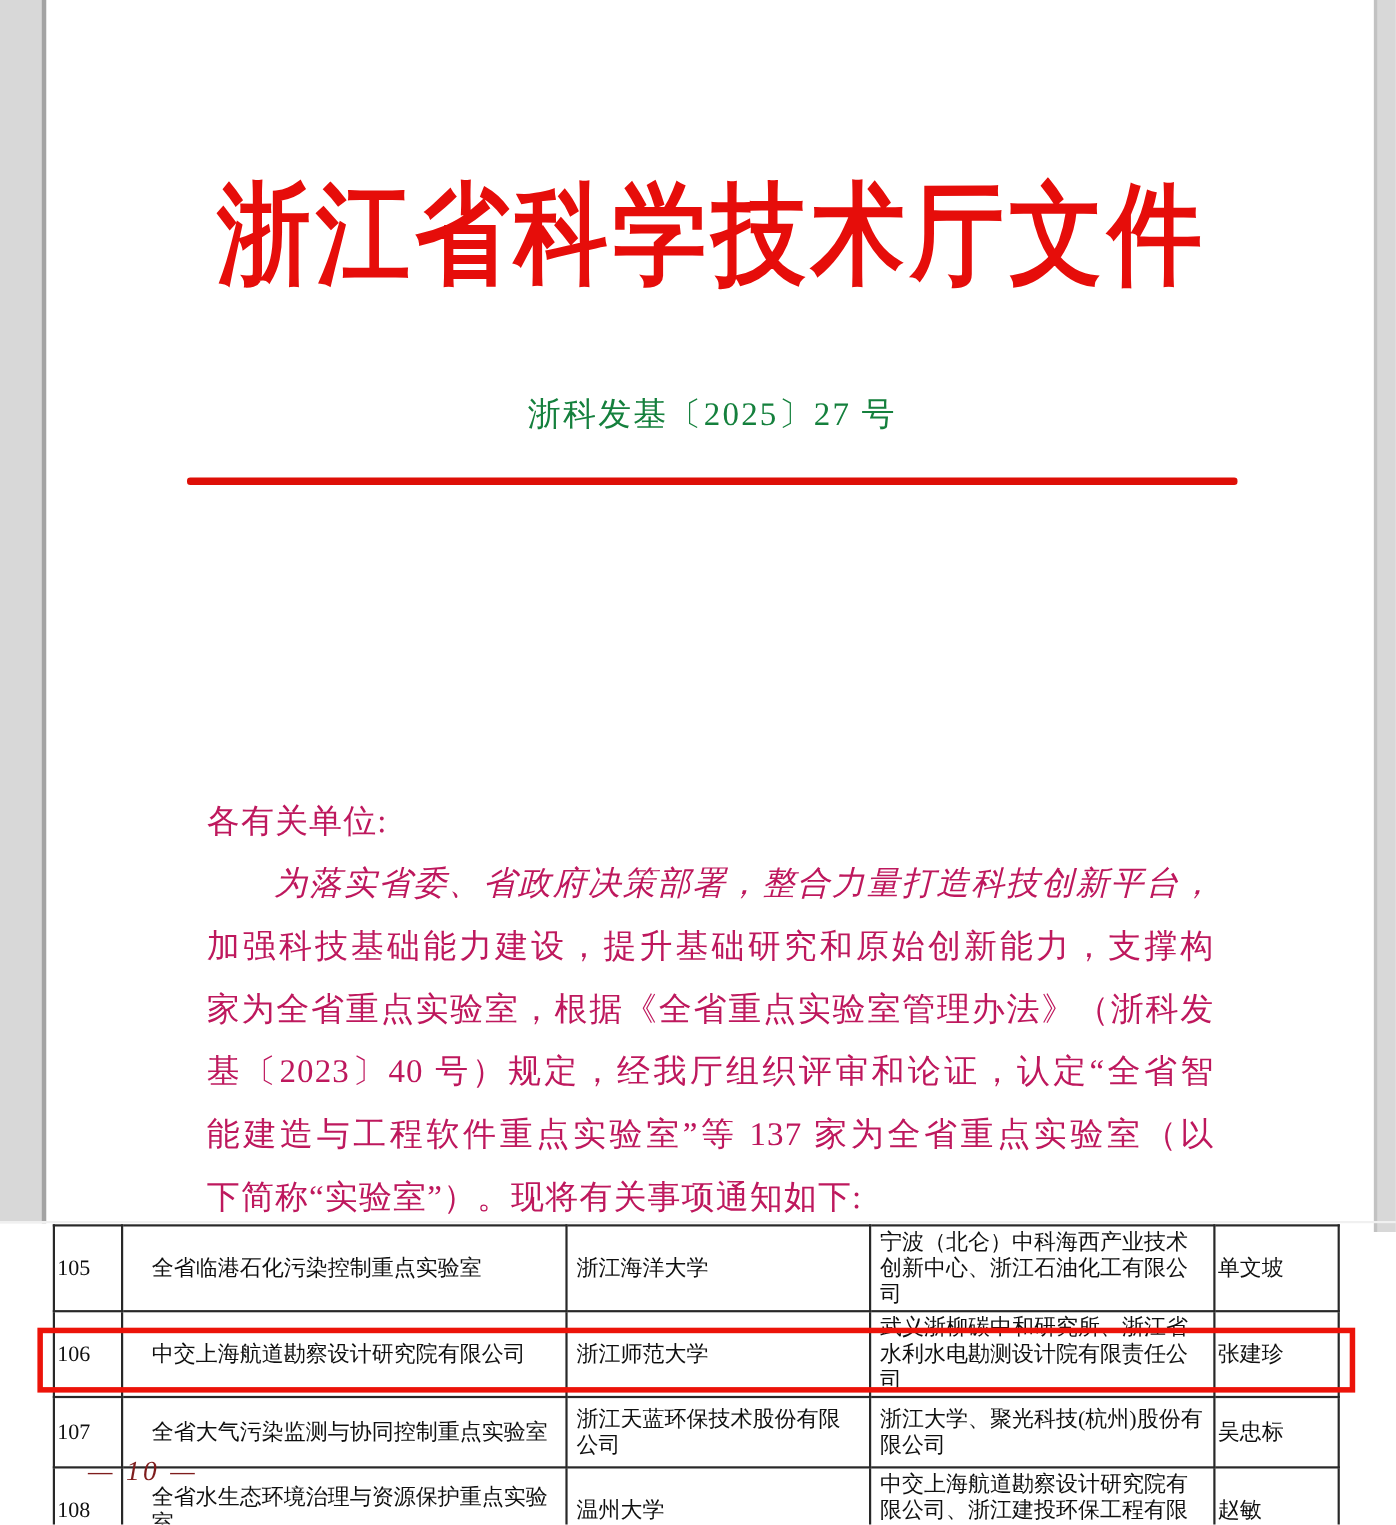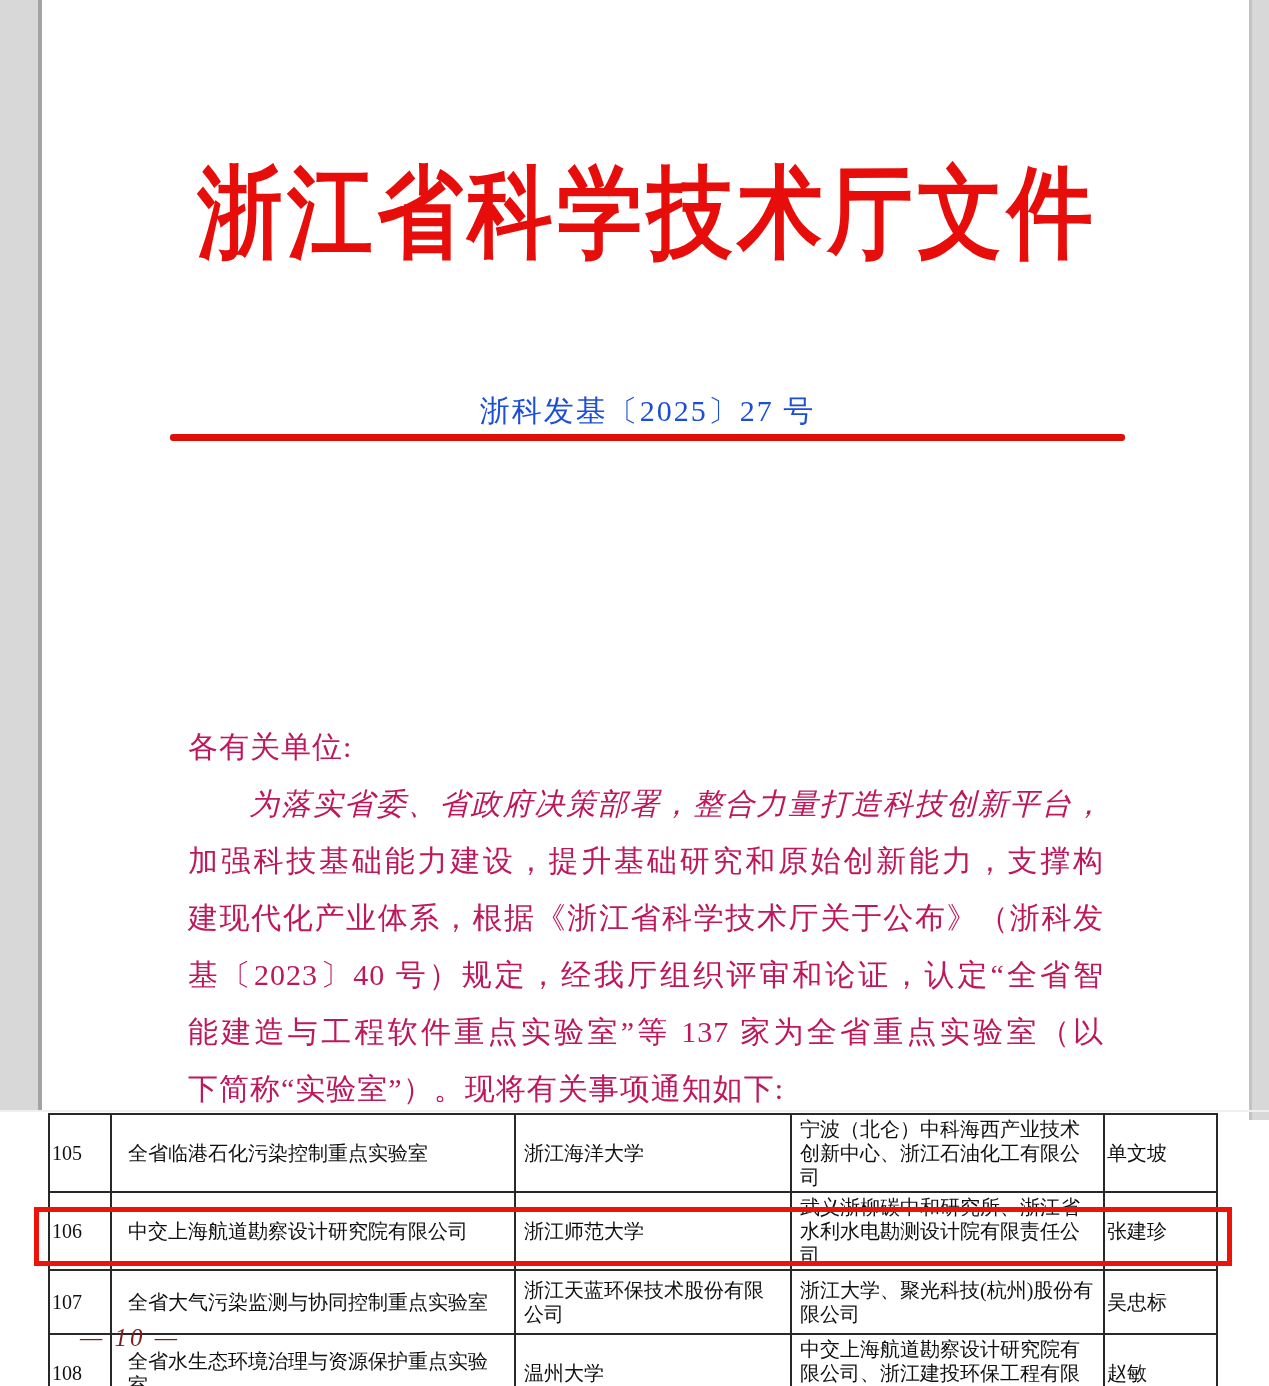--- a/index.html
+++ b/index.html
@@ -27,21 +27,21 @@
   }
 
   .red-header {
     position:absolute; left:44px; top:146px; width:1207px;
     text-align:center; font-size:85px; font-weight:bold;
     color:#e60d0a; letter-spacing:5px; white-space:nowrap;
     transform:scaleY(1.18); transform-origin:top center;
   }
   .doc-number {
     position:absolute; left:44px; top:356px; width:1207px;
-    text-align:center; font-size:30px; color:#1d4ed8; letter-spacing:2px;margin-top:35px;
+    text-align:center; font-size:30px; color:#15803d; letter-spacing:2px;
   }
   .red-rule {
     position:absolute; left:170px; top:434px; width:955px; height:7px;
     background:#de0f07; border-radius:3px;
   }
 
   .doc-title {
     position:absolute; left:44px; top:530px; width:1207px;
     text-align:center; font-weight:bold; color:#0d0d0d;
     font-size:42px; line-height:68px; letter-spacing:3px;
@@ -59,21 +59,21 @@
     position:absolute; left:48px; top:1113px; width:1168px;
     border-collapse:collapse; table-layout:fixed;
     font-family:"Liberation Serif","DejaVu Serif",serif;
   }
   .results-table td {
     border:2px solid #282828; font-size:20px; color:#101010;
     padding:2px 8px; line-height:24px; vertical-align:middle;
     overflow:hidden;
   }
   .results-table td.c-no, .results-table td.c-dir { text-align:left; padding:19px 2px; }
-  .results-table td.c-lab { padding-left:16px; }
+  .results-table td.c-lab { padding-left:26px; }
   .results-table tr.r1 { height:54px; }
   .results-table tr.r2 { height:46px; }
   .results-table tr.r3 { height:52px; }
   .results-table tr.r4 { height:48px; }
 
   .row-highlight {
     position:absolute; left:34px; top:1207px; width:1198px; height:59px;
     border:5px solid #ec1309; box-sizing:border-box;
     pointer-events:none;
   }
@@ -96,21 +96,21 @@
 
   <div class="doc-number">浙科发基〔2025〕27 号</div>
 
   <div class="red-rule"></div>
 
 
   <div class="body-block">
     <div class="bline">各有关单位:</div>
     <div class="bline jst indent">为落实省委、省政府决策部署，整合力量打造科技创新平台，</div>
     <div class="bline jst">加强科技基础能力建设，提升基础研究和原始创新能力，支撑构</div>
-    <div class="bline jst">建现代化产业体系，根据《浙江省科学技术厅关于公布》（浙科发</div>
+    <div class="bline jst">家为全省重点实验室，根据《全省重点实验室管理办法》（浙科发</div>
     <div class="bline jst">基〔2023〕40 号）规定，经我厅组织评审和论证，认定“全省智</div>
     <div class="bline jst">能建造与工程软件重点实验室”等 137 家为全省重点实验室（以</div>
     <div class="bline">下简称“实验室”）。现将有关事项通知如下:</div>
   </div>
 
   <table class="results-table">
     <colgroup>
       <col style="width:62px">
         <col style="width:404px">
         <col style="width:276px">

